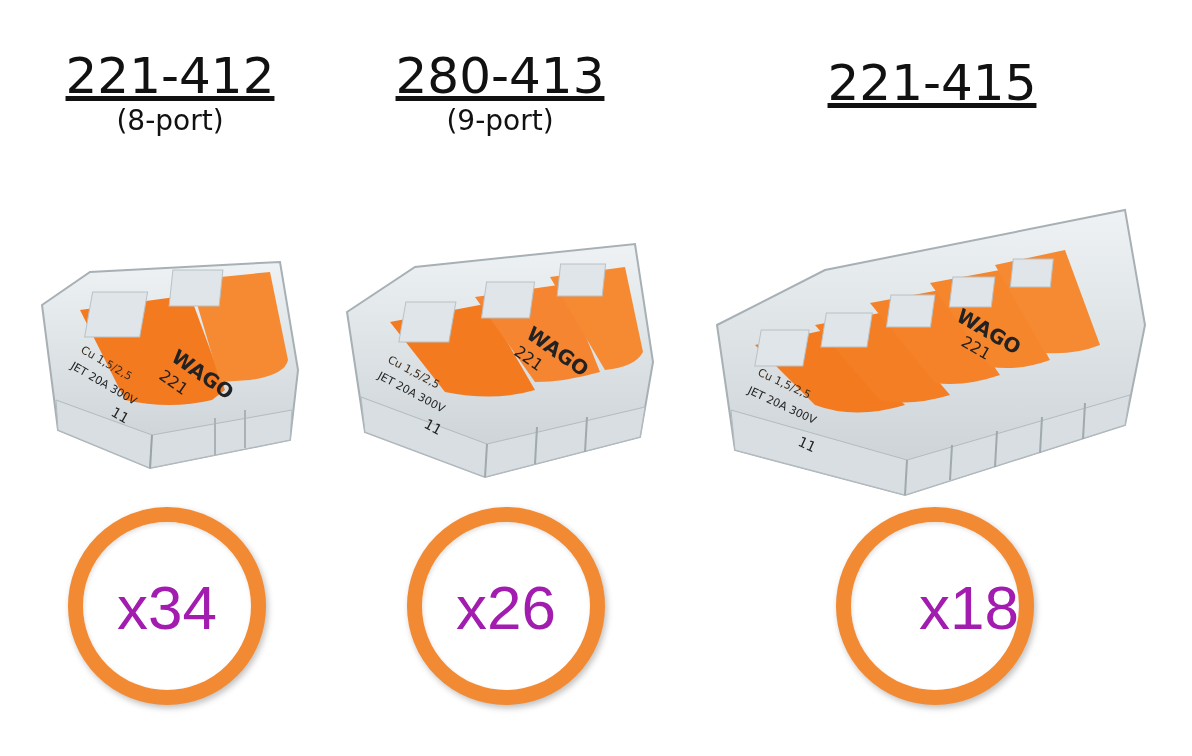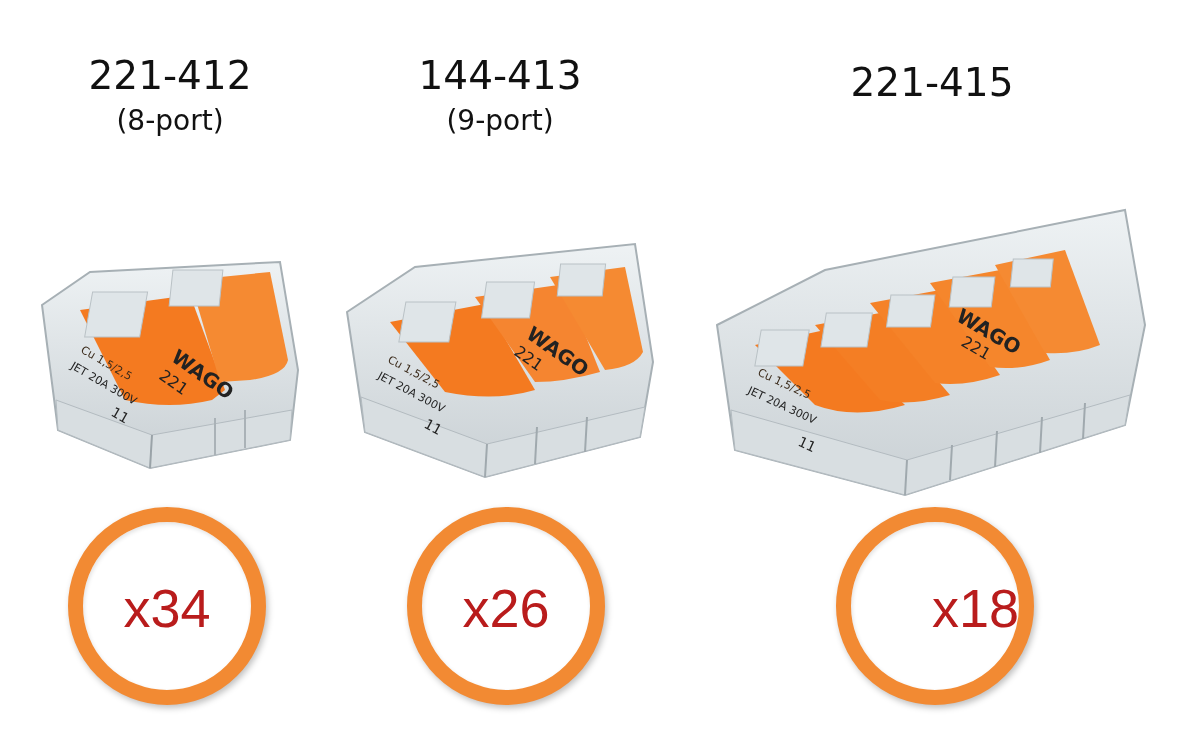--- a/index.html
+++ b/index.html
@@ -1,34 +1,34 @@
 <!DOCTYPE html>
 <html><head>
 <meta charset="utf-8">
 <style>
   html, body { margin:0; padding:0; background:#ffffff; }
   body { width:1192px; height:756px; position:relative; overflow:hidden; font-family:"DejaVu Sans", sans-serif; }
   .title { position:absolute; text-align:center; color:#111; }
-  .title .model { font-size:39px; line-height:56px; letter-spacing:0px; }
+  .title .model { font-size:50px; line-height:56px; letter-spacing:0px;text-decoration:underline; }
   .title .ports { font-size:28px; line-height:34px; }
   .conn { position:absolute; }
   .ring { position:absolute; border-radius:50%; box-sizing:border-box; border:15px solid #f28a33; background:#fff;
           box-shadow: 2px 3px 6px rgba(0,0,0,0.25), inset 1px 2px 4px rgba(0,0,0,0.12);
           display:flex; align-items:center; justify-content:center; }
-  .ring span { font-family:"Liberation Sans", sans-serif; font-size:54px; color:#b91c1c; line-height:1; margin-top:4px; }
+  .ring span { font-family:"Liberation Sans", sans-serif; font-size:62px; color:#a21caf; line-height:1; margin-top:4px; }
 </style>
 </head>
 <body>
 
 <div class="title" style="left:40px; top:48px; width:260px;">
   <div class="model">221-412</div>
   <div class="ports">(8-port)</div>
 </div>
 <div class="title" style="left:370px; top:48px; width:260px;">
-  <div class="model">144-413</div>
+  <div class="model">280-413</div>
   <div class="ports">(9-port)</div>
 </div>
 <div class="title" style="left:802px; top:55px; width:260px;">
   <div class="model">221-415</div>
 </div>
 
 <svg class="conn" style="left:30px; top:250px;" width="280" height="230" viewBox="0 0 280 230">
   <defs>
     <linearGradient id="clear1" x1="0" y1="0" x2="0" y2="1">
       <stop offset="0" stop-color="#eef2f4"></stop>

